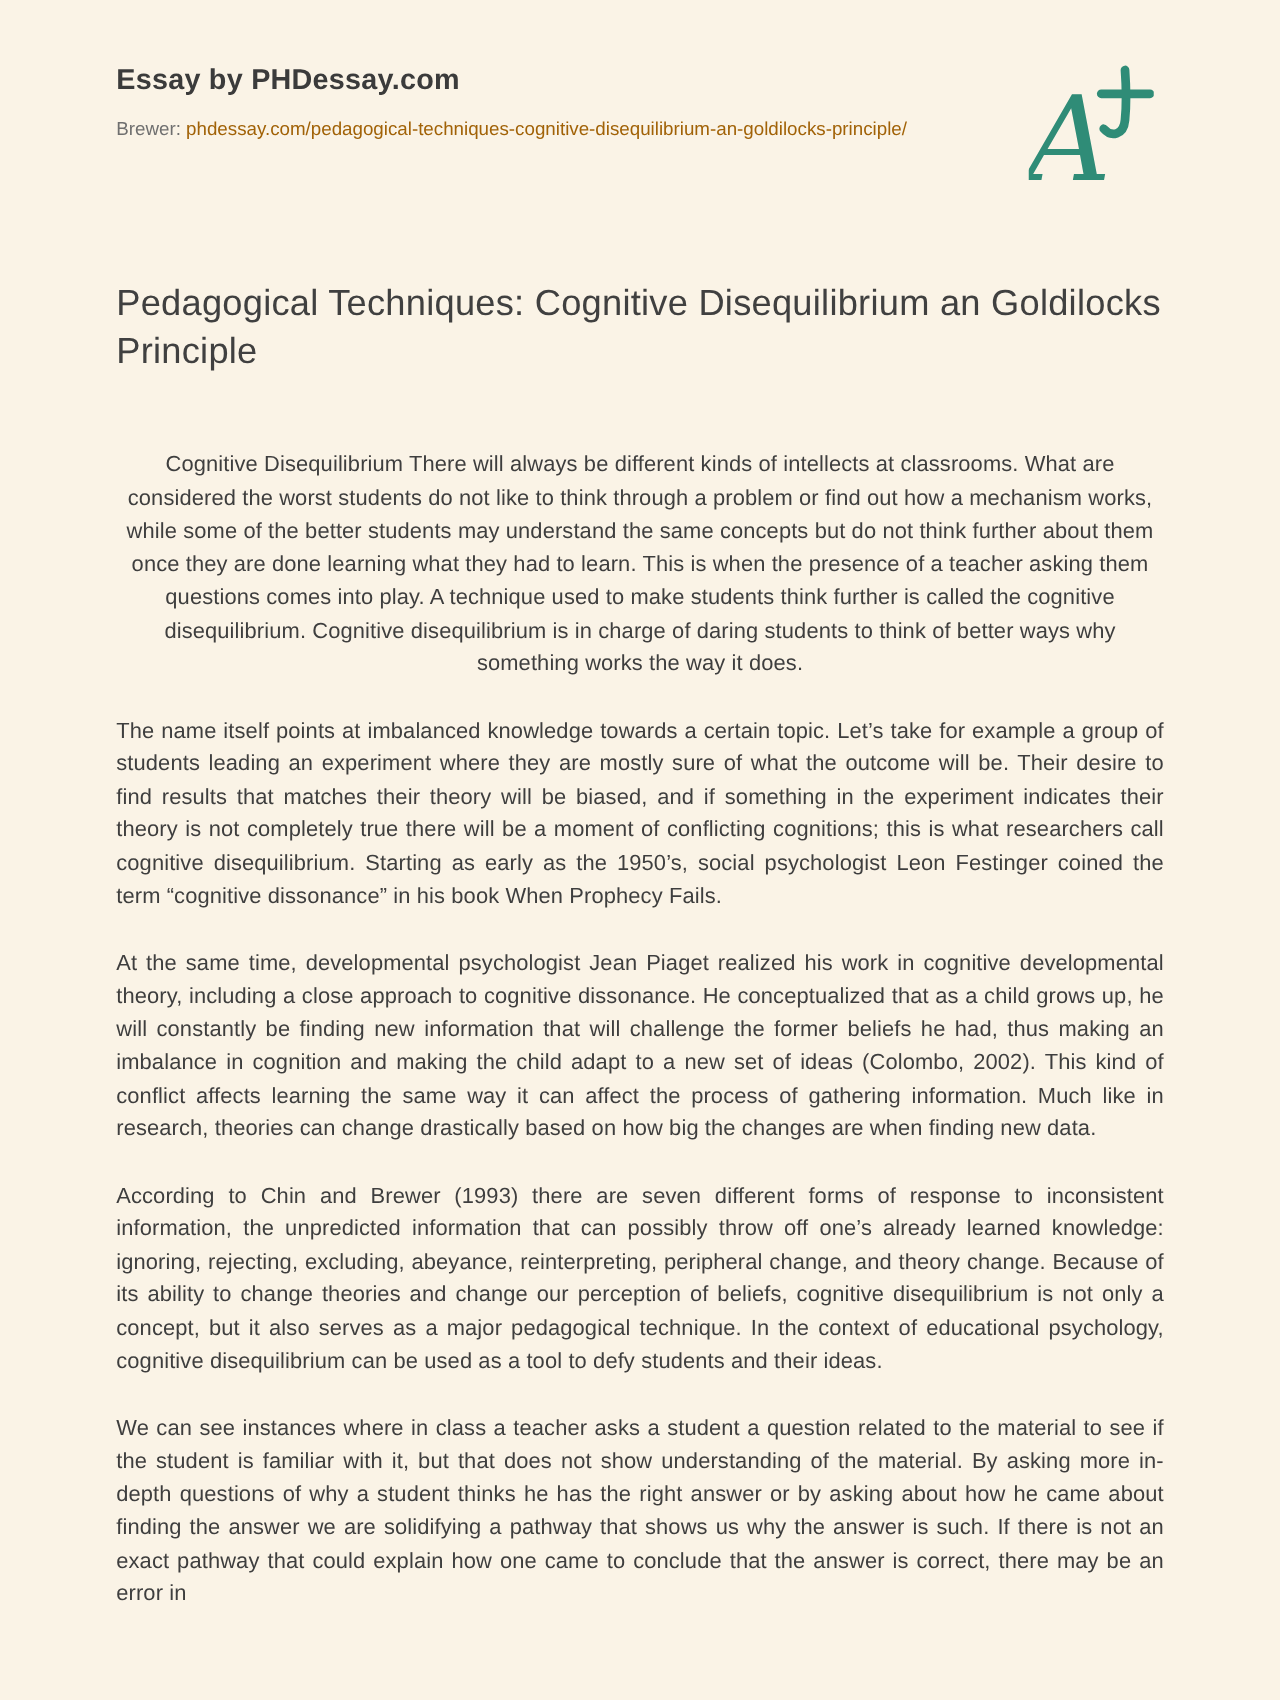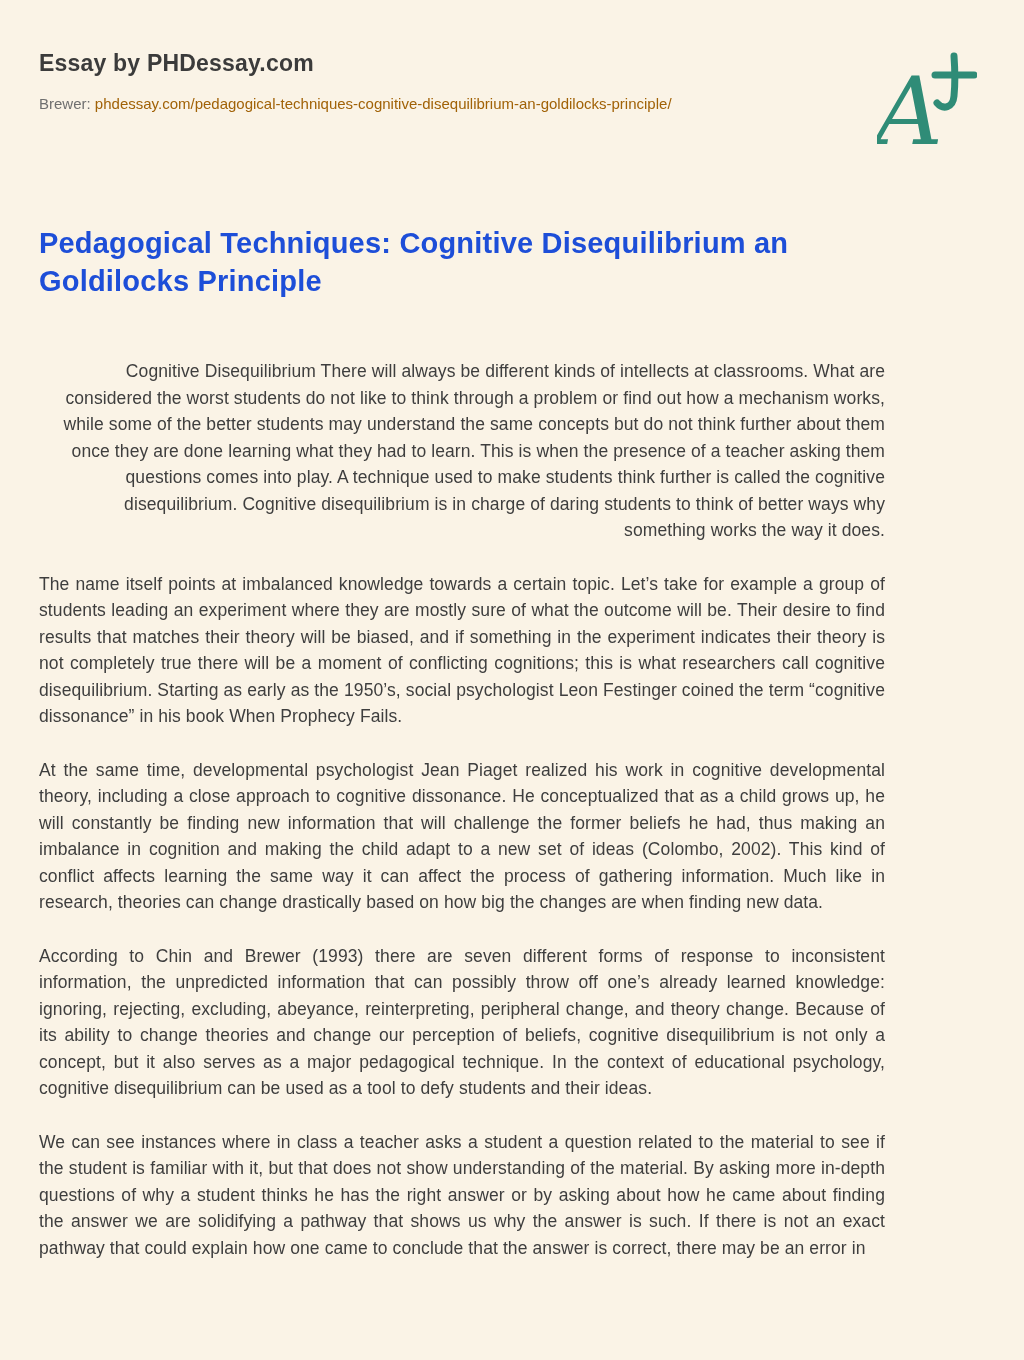--- a/index.html
+++ b/index.html
@@ -10,21 +10,21 @@
   body {
     width: 1024px;
     height: 1360px;
     background: #faf3e6;
     overflow: hidden;
     font-family: "Liberation Sans", sans-serif;
     color: #3d3d3d;
   }
   .content {
     width: 1024px;
-    padding: 0 39px;
+    padding: 0 93px;
   }
   
   .page-header {
     display: flex;
     justify-content: space-between;
     align-items: flex-start;
     padding-top: 50px;
   }
   .header-left {
     max-width: 660px;
@@ -58,40 +58,40 @@
   .logo-wrap svg {
     width: 100%;
     height: 100%;
     display: block;
   }
   
   .essay-title {
     margin: 64px 0 0 0;
     font-size: 29px;
     line-height: 38px;
-    font-weight: 700;
-    color: #1d4ed8;
+    font-weight: 400;
+    color: #404040;
     max-width: 845px;
     letter-spacing: 0.2px;
   }
   
   .essay-body {
     margin-top: 58px;
     max-width: 846px;
   }
   .para {
     margin: 0 0 27px 0;
     font-size: 17.5px;
     line-height: 26.5px;
     color: #3e3e3e;
     text-align: justify;
     letter-spacing: 0.1px;
   }
   .para.ragged {
-    text-align: right;
+    text-align: center;
     margin-top: 11px;
   }
 </style>
 </head>
 <body>
 
 <div class="content">
 
   <header class="page-header">
     <div class="header-left">

